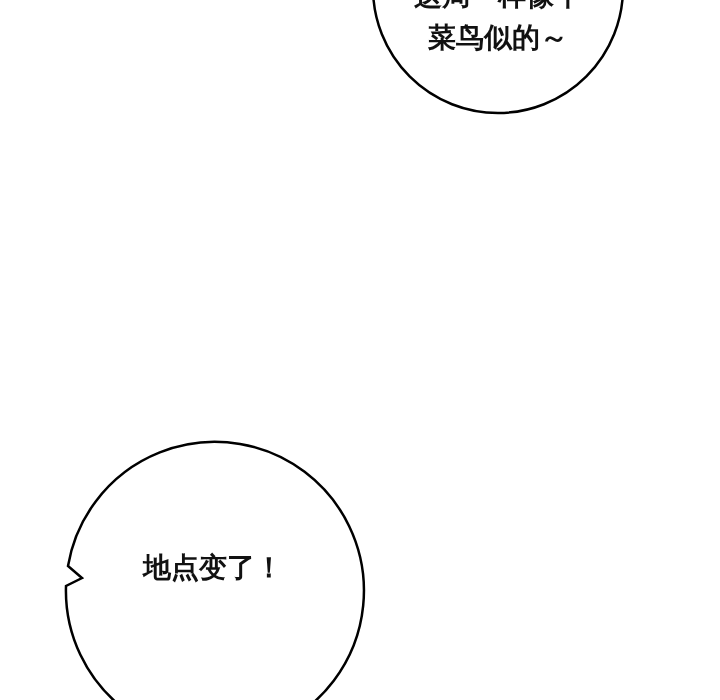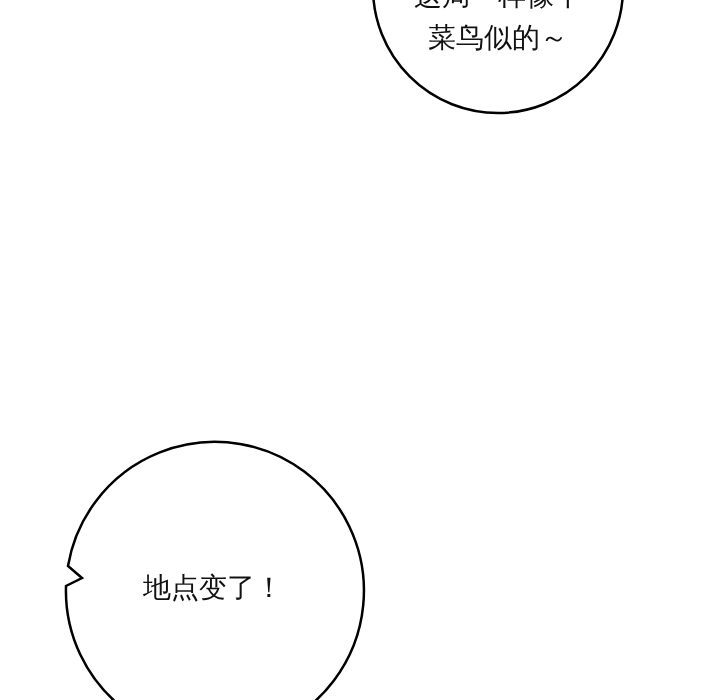--- a/index.html
+++ b/index.html
@@ -7,22 +7,22 @@
       width: 720px; height: 700px; overflow: hidden;
       background: #ffffff; position: relative;
       font-family: "DejaVu Sans", sans-serif;
     }
     .bubble-svg { position: absolute; left: 0; top: 0; }
     .bubble-text {
       position: absolute; text-align: center; color: #111111;
       font-size: 28px; line-height: 42px; white-space: nowrap;
     }
     #top-text { left: 373px; width: 250px; top: -25px; }
-    #bottom-text { left: 64px; width: 298px; top: 547px; margin-top: 20px; }
-    .clip-line { display: block; }
+    #bottom-text { left: 64px; width: 298px; top: 547px; }
+    .clip-line { display: block; font-weight: bold; }
   </style>
 </head>
 <body>
 
 <svg class="bubble-svg" width="720" height="700">
 
   <circle cx="498" cy="-12" r="125" fill="#ffffff" stroke="#000000" stroke-width="2.5"></circle>
 
   <path d="M 68 566
            A 149 149 0 1 1 66 586

